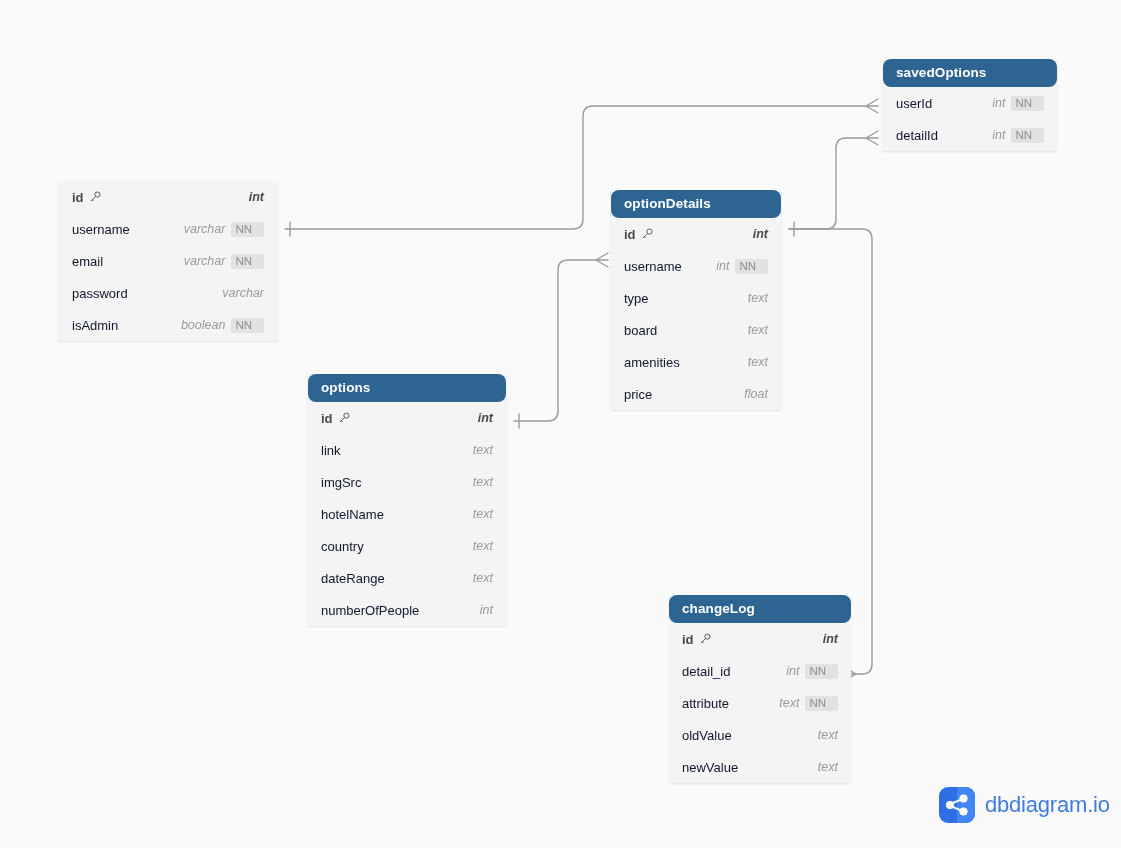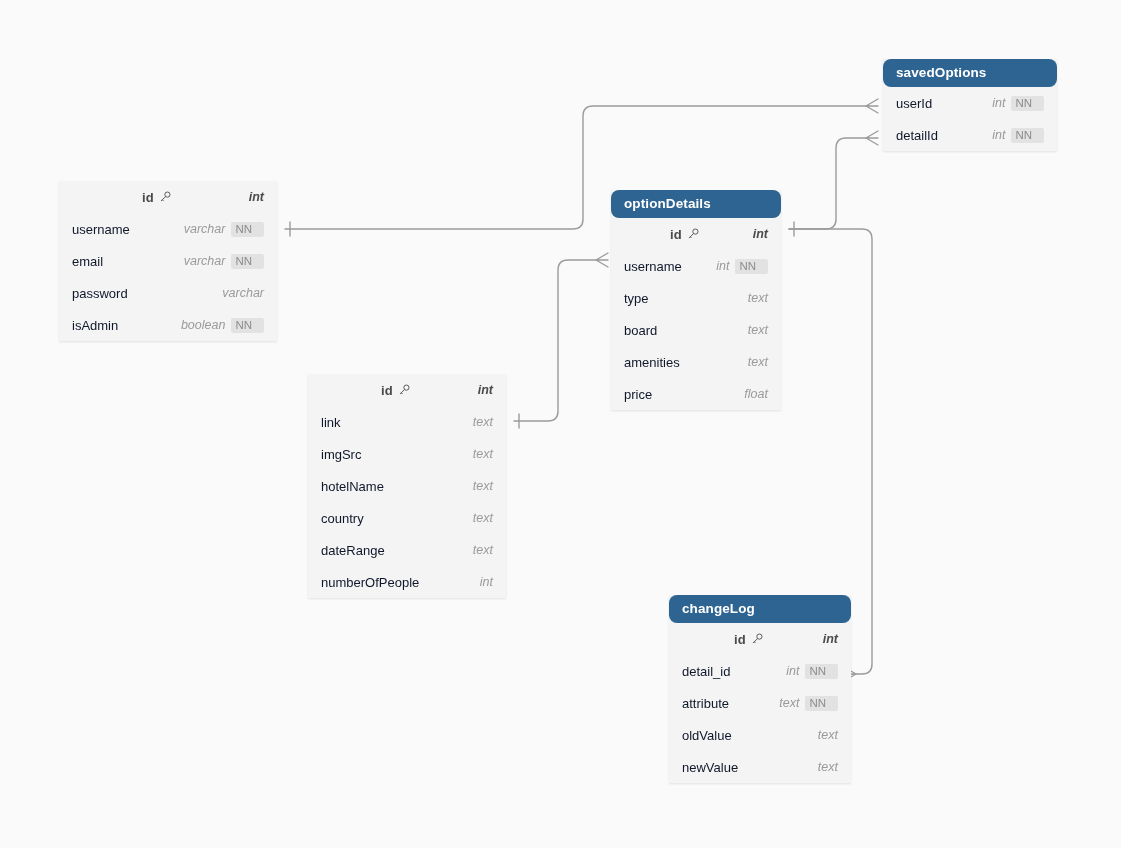--- a/index.html
+++ b/index.html
@@ -67,21 +67,20 @@
     font-size: 13px;
     color: #0f172a;
     white-space: nowrap;
     display: flex;
     align-items: center;
     gap: 5px;
   }
   .field-row.pk .field-name {
     color: #4a4a4a;
     font-weight: bold;
-    justify-content: center;
   }
   .field-type {
     font-size: 12.5px;
     color: #9a9a9a;
     white-space: nowrap;
     margin-left: 8px;
     font-style: italic;
   }
   .field-row.pk .field-type {
     color: #4a4a4a;
@@ -219,20 +218,21 @@
       <div class="field-row">
         <span class="field-name">isAdmin</span>
         <span class="field-type">boolean</span>
         <span class="nn-badge">NN</span>
       </div>
 
     </div>
   </div>
 
   <div class="table-card" style="left:308px; top:374px; width:198px;">
+    <div class="table-header">options</div>
     <div class="table-body">
 
       <div class="field-row pk">
         <span class="field-name">
           <span>id</span>
           <span class="key-icon">
             <svg width="12" height="12" viewBox="0 0 12 12">
               <g fill="none" stroke="#5a5a5a" stroke-width="1">
                 <circle cx="8.4" cy="3.6" r="2.6"></circle>
                 <path d="M 6.6 5.5 L 2.0 10.1"></path>
@@ -383,14 +383,31 @@
       </div>
 
       <div class="field-row">
         <span class="field-name">newValue</span>
         <span class="field-type">text</span>
       </div>
 
     </div>
   </div>
 
+  <div id="watermark">
+    <div class="logo-mark">
+      <div class="half"></div>
+      <svg width="36" height="36" viewBox="0 0 36 36">
+        <g fill="#ffffff">
+          <circle cx="11" cy="18" r="4.1"></circle>
+          <circle cx="24.5" cy="11.5" r="4.1"></circle>
+          <circle cx="24.5" cy="24.5" r="4.1"></circle>
+        </g>
+        <g stroke="#ffffff" stroke-width="2.1" fill="none">
+          <path d="M 12.8 16.4 L 22.6 12.4"></path>
+          <path d="M 12.8 19.6 L 22.6 23.6"></path>
+        </g>
+      </svg>
+    </div>
+    <div class="logo-text">dbdiagram.io</div>
+  </div>
 
 </div>
 
 </body></html>

